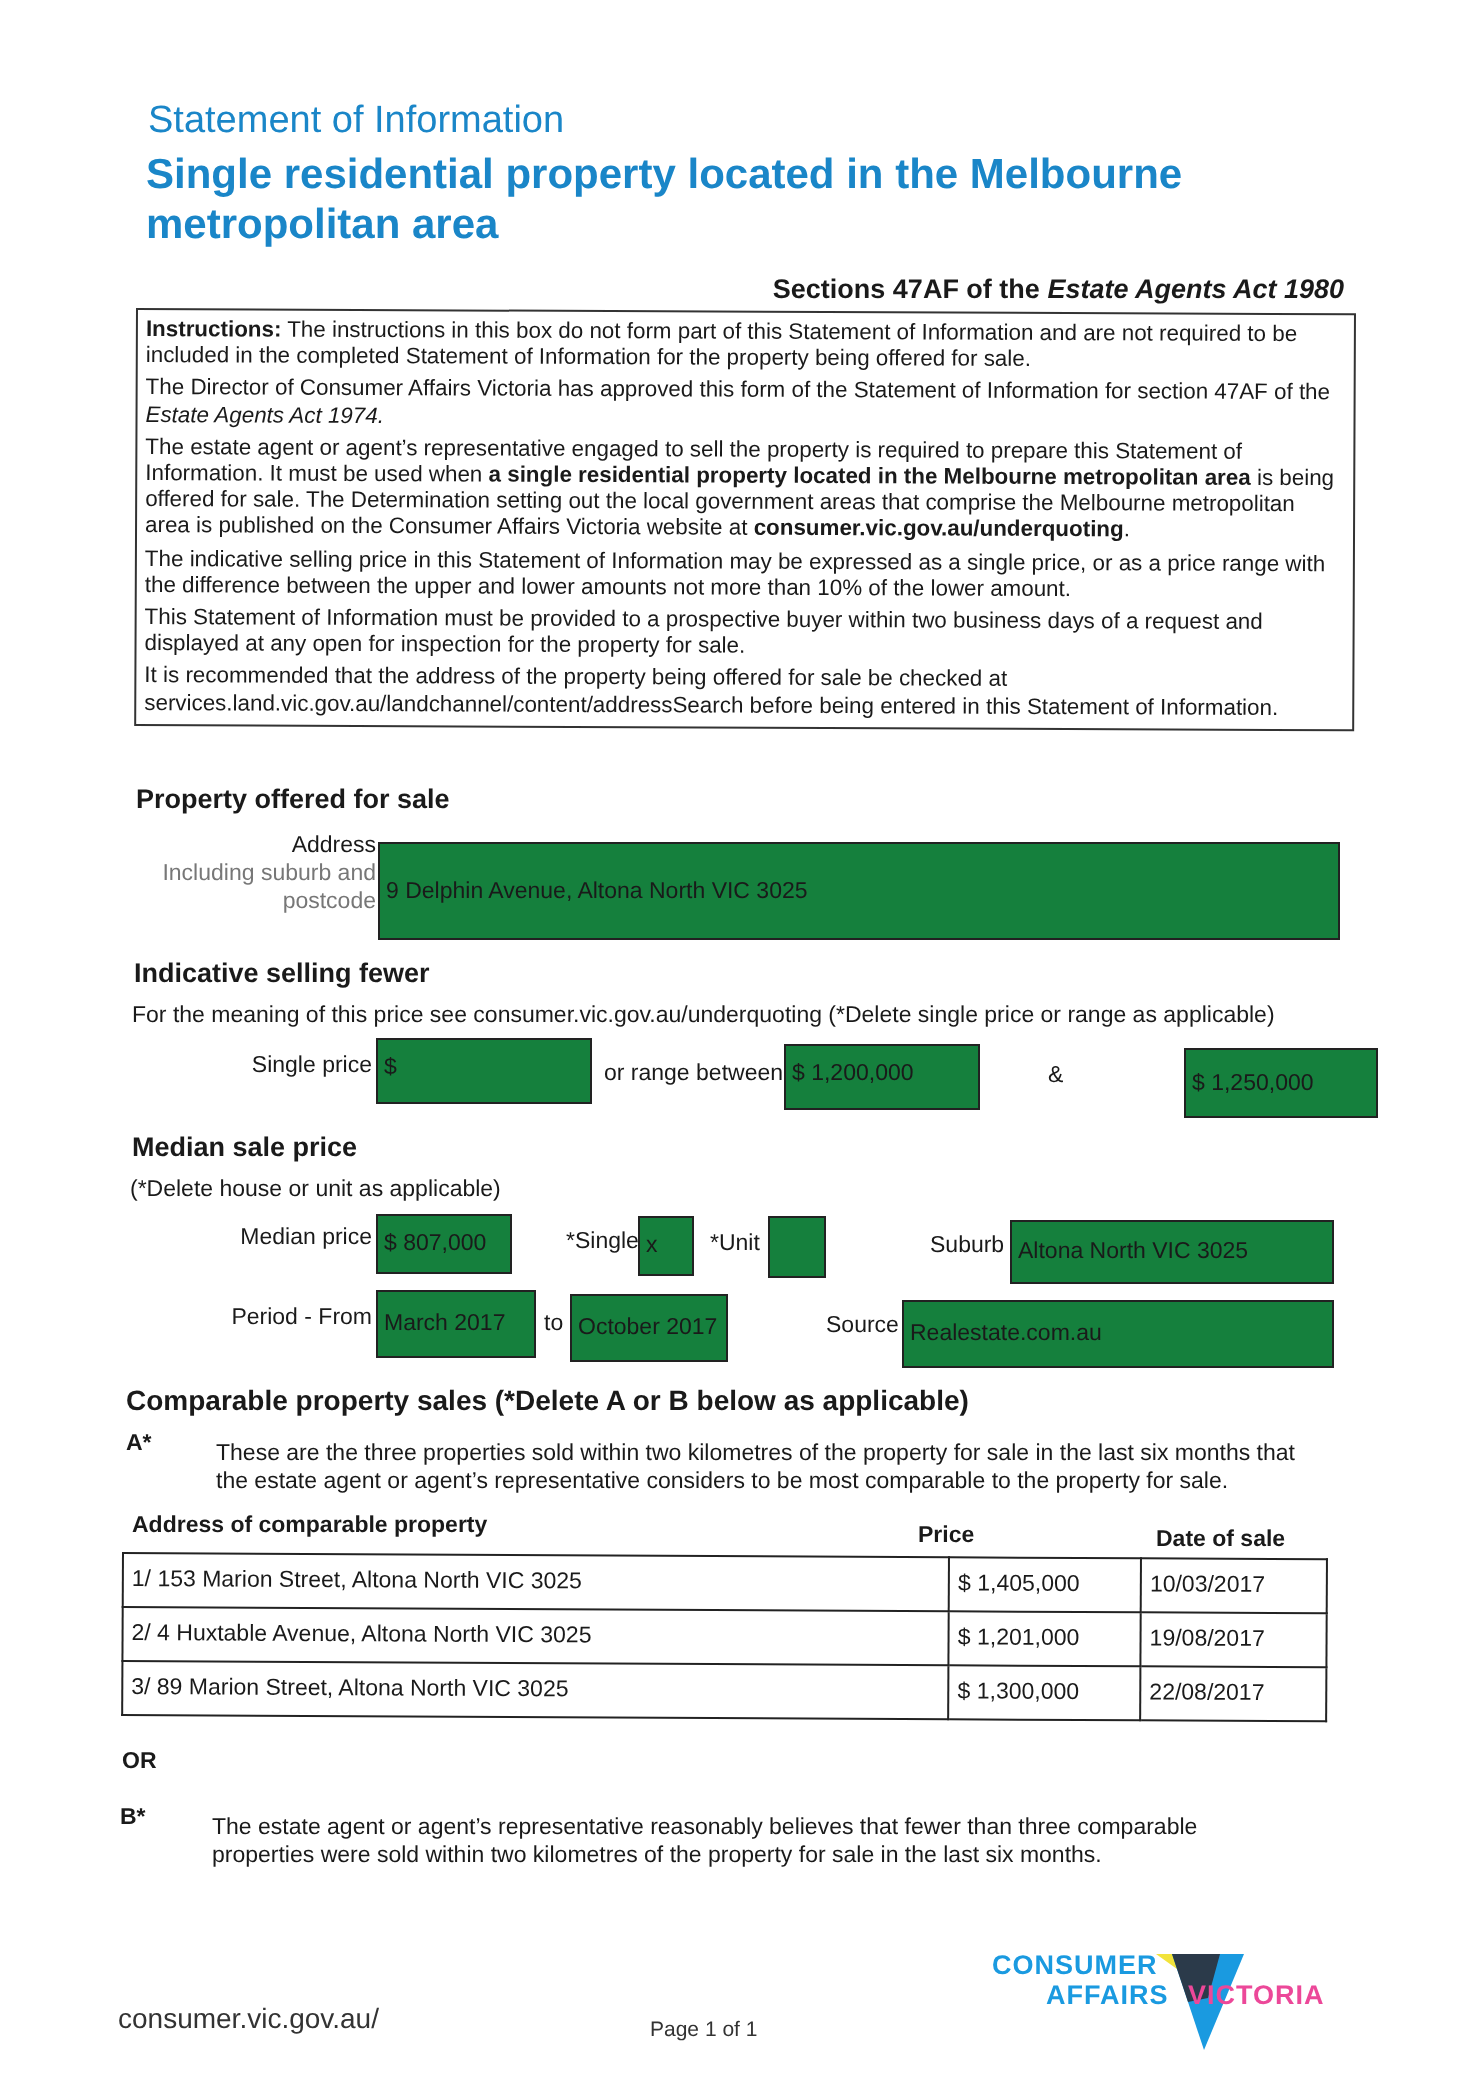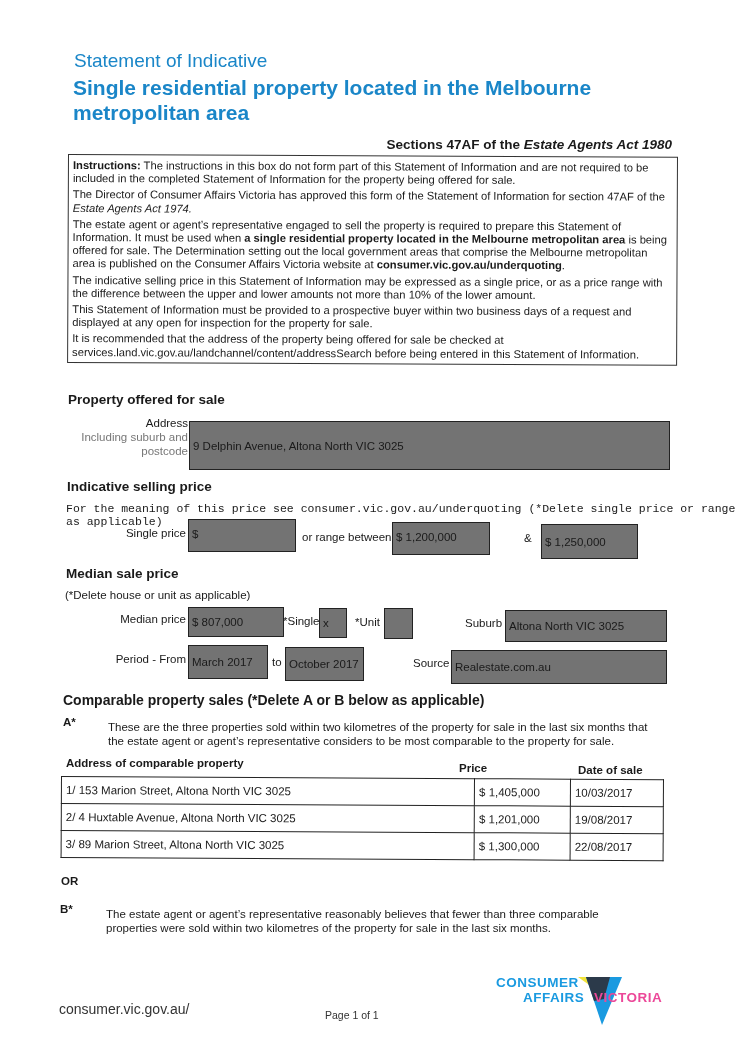--- a/index.html
+++ b/index.html
@@ -11,71 +11,71 @@
   .sections { right: 70px; top: 137px; font-size: 13.5px; font-weight: bold; }
   .sections i { font-weight: bold; }
   .instr { left: 68px; top: 154px; width: 600px; border: 1px solid #333; padding: 4px 4px 3px 4px;
            font-size: 11.2px; line-height: 13.2px; transform: rotate(0.25deg); transform-origin: left top; }
   .instr p { margin: 0 0 3px 0; }
   .instr p:last-child { margin-bottom: 0; }
   .h2 { font-size: 13.5px; font-weight: bold; }
   .lbl { font-size: 11.5px; text-align: right; }
   .lbl-grey { color: #777; }
   .box { border: 1px solid #222; font-size: 11.5px; padding: 0 3px; box-sizing: border-box;
-         display: flex; align-items: center; background: #737373; }
+         display: flex; align-items: center; background: #15803d; }
   .small { font-size: 11.5px; }
   table.comp { border-collapse: collapse; font-size: 11.5px; }
   table.comp td { border: 1px solid #222; height: 27px; padding: 0 4px; box-sizing: border-box; }
   .th { font-size: 11.5px; font-weight: bold; }
   .footer-url { left: 59px; top: 1001px; font-size: 14px; color: #333; }
   .footer-page { left: 325px; top: 1009px; font-size: 10.5px; color: #333; }
   .logo { left: 496px; top: 975px; width: 170px; height: 50px; }
   .logo .l1, .logo .l2 { position: absolute; font-weight: bold; color: #1a9ae0; font-size: 13.5px; letter-spacing: 0.5px; }
   .logo .l1 { left: 0; top: 0; }
   .logo .l2 { left: 27px; top: 15px; }
   .logo .vic { position: absolute; left: 98px; top: 15px; font-weight: bold; color: #ec4899; font-size: 13.5px; letter-spacing: 0.5px; }
   .logo svg { position: absolute; left: 82px; top: 2px; }
 </style>
 </head>
 <body>
 
-<div class="abs title-small">Statement of Indicative</div>
+<div class="abs title-small">Statement of Information</div>
 <div class="abs title-big">Single residential property located in the Melbourne metropolitan area</div>
 <div class="abs sections">
   <span>Sections 47AF of the </span><i>Estate Agents Act 1980</i>
 </div>
 
 <div class="abs instr">
   <p><b>Instructions:</b><span> The instructions in this box do not form part of this Statement of Information and are not required to be included in the completed Statement of Information for the property being offered for sale.</span></p>
   <p><span>The Director of Consumer Affairs Victoria has approved this form of the Statement of Information for section 47AF of the </span><i>Estate Agents Act 1974.</i></p>
   <p><span>The estate agent or agent’s representative engaged to sell the property is required to prepare this Statement of Information. It must be used when </span><b>a single residential property located in the Melbourne metropolitan area</b><span> is being offered for sale. The Determination setting out the local government areas that comprise the Melbourne metropolitan area is published on the Consumer Affairs Victoria website at </span><b>consumer.vic.gov.au/underquoting</b><span>.</span></p>
   <p>The indicative selling price in this Statement of Information may be expressed as a single price, or as a price range with the difference between the upper and lower amounts not more than 10% of the lower amount.</p>
   <p>This Statement of Information must be provided to a prospective buyer within two business days of a request and displayed at any open for inspection for the property for sale.</p>
   <p>It is recommended that the address of the property being offered for sale be checked at services.land.vic.gov.au/landchannel/content/addressSearch before being entered in this Statement of Information.</p>
 </div>
 
 <div class="abs h2" style="left:68px; top:392px;">Property offered for sale</div>
 <div class="abs lbl" style="left:70px; top:417px; width:118px;">Address</div>
 <div class="abs lbl lbl-grey" style="left:70px; top:431px; width:118px;">Including suburb and</div>
 <div class="abs lbl lbl-grey" style="left:70px; top:445px; width:118px;">postcode</div>
 <div class="abs box" style="left:189px; top:421px; width:481px; height:49px;">9 Delphin Avenue, Altona North VIC 3025</div>
 
-<div class="abs h2" style="left:67px; top:479px;">Indicative selling price</div>
-<div class="abs small" style="left:66px; top:502px;font-family:Liberation Mono, monospace;">For the meaning of this price see consumer.vic.gov.au/underquoting (*Delete single price or range as applicable)</div>
+<div class="abs h2" style="left:67px; top:479px;">Indicative selling fewer</div>
+<div class="abs small" style="left:66px; top:502px;">For the meaning of this price see consumer.vic.gov.au/underquoting (*Delete single price or range as applicable)</div>
 <div class="abs lbl" style="left:100px; top:527px; width:86px;">Single price</div>
 <div class="abs box" style="left:188px; top:519px; width:108px; height:33px; align-items:flex-start; padding-top:8px;">$</div>
 <div class="abs small" style="left:302px; top:531px;text-align:center;">or range between</div>
 <div class="abs box" style="left:392px; top:522px; width:98px; height:33px; align-items:flex-start; padding-top:8px;">$ 1,200,000</div>
 <div class="abs small" style="left:524px; top:532px;">&amp;</div>
-<div class="abs box" style="left:541px; top:524px; width:97px; height:35px;">$ 1,250,000</div>
+<div class="abs box" style="left:592px; top:524px; width:97px; height:35px;">$ 1,250,000</div>
 
 <div class="abs h2" style="left:66px; top:566px;">Median sale price</div>
 <div class="abs small" style="left:65px; top:589px;">(*Delete house or unit as applicable)</div>
 <div class="abs lbl" style="left:100px; top:613px; width:86px;">Median price</div>
-<div class="abs box" style="left:188px; top:607px; width:96px; height:30px;">$ 807,000</div>
+<div class="abs box" style="left:188px; top:607px; width:68px; height:30px;">$ 807,000</div>
 <div class="abs small" style="left:283px; top:615px;">*Single</div>
 <div class="abs box" style="left:319px; top:608px; width:28px; height:30px;">x</div>
 <div class="abs small" style="left:355px; top:616px;">*Unit</div>
 <div class="abs box" style="left:384px; top:608px; width:29px; height:31px;"></div>
 <div class="abs small" style="left:465px; top:617px;">Suburb</div>
 <div class="abs box" style="left:505px; top:610px; width:162px; height:32px;">Altona North VIC 3025</div>
 
 <div class="abs lbl" style="left:90px; top:653px; width:96px;">Period - From</div>
 <div class="abs box" style="left:188px; top:645px; width:80px; height:34px;">March 2017</div>
 <div class="abs small" style="left:272px; top:656px;">to</div>

